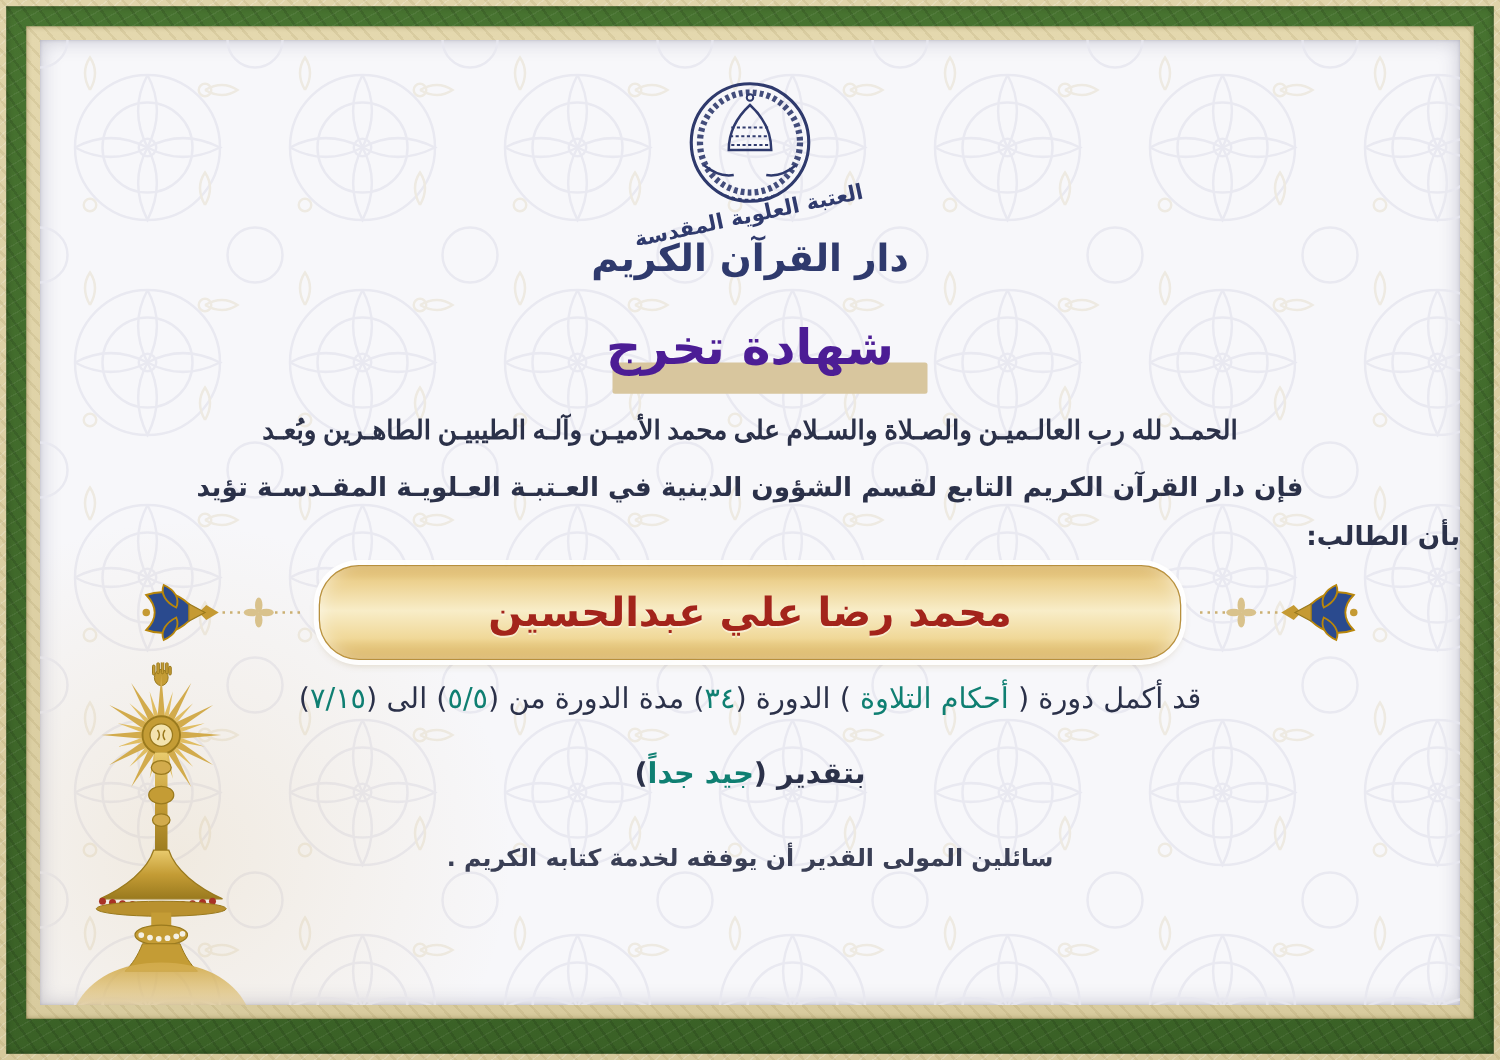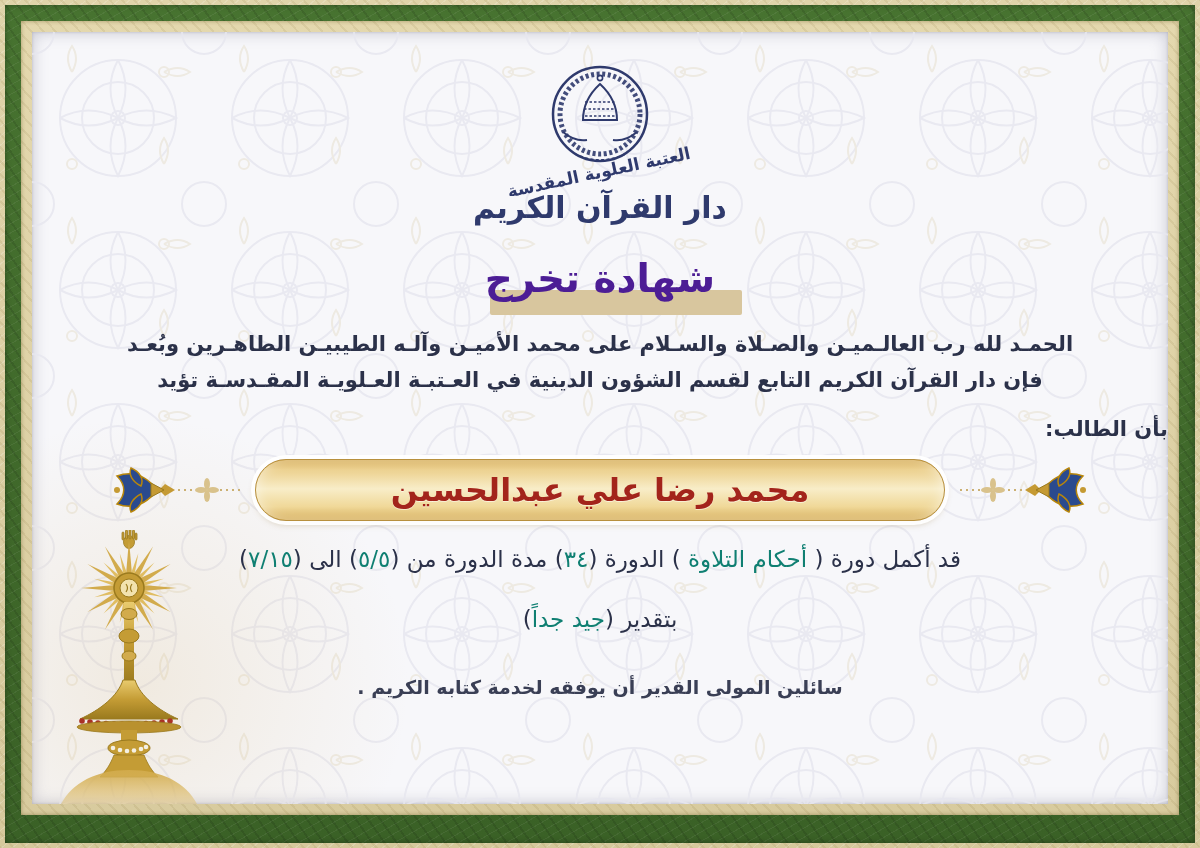--- a/index.html
+++ b/index.html
@@ -53,44 +53,44 @@
   .title-band{
     position:absolute;top:34px;left:calc(50% - 110px);width:252px;height:25px;
     background:#d8c69e;border-radius:2px;z-index:0;
   }
   .title-text{
     position:absolute;top:0;width:100%;text-align:center;z-index:1;
     font-size:39px;font-weight:bold;color:#4c1d95;letter-spacing:0;
   }
 
   .body-line{position:absolute;width:100%;text-align:center;font-weight:bold;font-size:21px;}
-  .line-praise{top:300px;}
-  .line-intro{top:336px;}
+  .line-praise{top:300px;font-family:Liberation Serif, serif;}
+  .line-intro{top:346px;}
   .line-student-label{top:385px;text-align:right;}
 
   .name-row{
     position:absolute;top:424px;width:100%;height:68px;
     display:flex;align-items:center;justify-content:center;gap:12px;
   }
   .ornament{width:130px;height:60px;flex:0 0 auto;}
   .ornament.flip{transform:scaleX(-1);}
   .name-pill{
-    width:690px;height:62px;flex:0 0 auto;border-radius:32px;
+    width:690px;height:76px;flex:0 0 auto;border-radius:32px;
     background:linear-gradient(180deg,#d4a94e 0%,#ecd08d 16%,#f8edc8 48%,#f0d898 78%,#d4a94e 100%);
     border:1px solid #b8903d;
     box-shadow:0 0 0 4px rgba(255,255,255,.95), 0 3px 7px rgba(140,110,40,.35), inset 0 0 14px rgba(255,255,255,.55);
     display:flex;align-items:center;justify-content:center;
   }
   .student-name{
     font-size:32px;font-weight:bold;color:#a3241b;
     text-shadow:0 1px 0 rgba(255,255,255,.5);
   }
 
   .course-line{position:absolute;top:514px;width:100%;text-align:center;font-weight:normal;font-size:23px;}
-  .grade-line{position:absolute;top:574px;width:100%;text-align:center;font-weight:normal;font-size:23px;}
+  .grade-line{position:absolute;top:574px;width:100%;text-align:center;font-weight:bold;font-size:23px;}
   .closing-line{position:absolute;top:644px;width:100%;text-align:center;font-weight:bold;font-size:19px;color:#3a3f55;margin-left:22px;}
   .teal{color:#0f7f72;}
   .navy{color:#2b3149;}
 
   .finial{position:absolute;left:2px;top:498px;width:190px;height:300px;z-index:1;}
 </style>
 </head>
 <body>
 
 <div class="cert">

